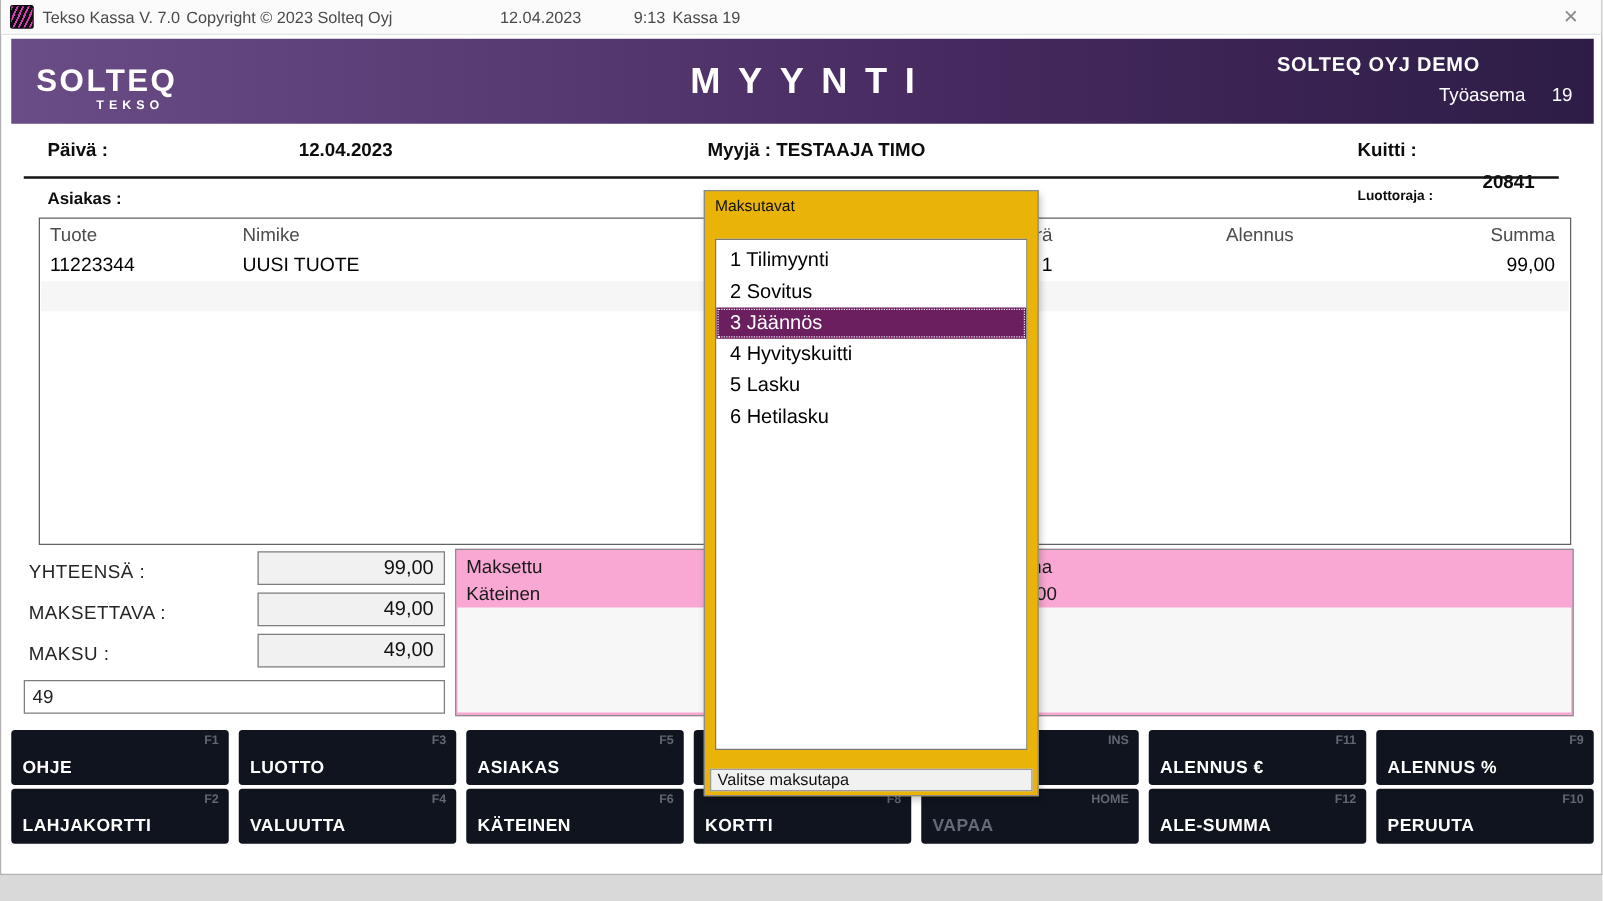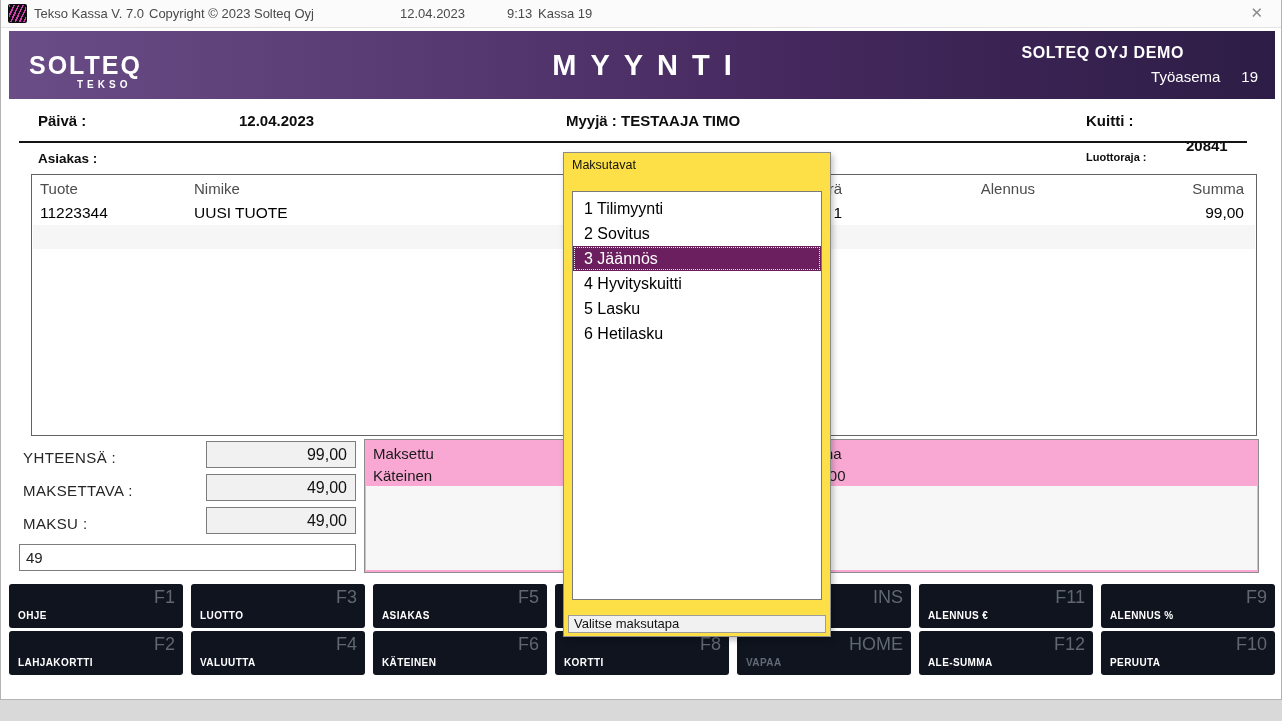--- a/index.html
+++ b/index.html
@@ -73,28 +73,28 @@
   .pp-paid { left:8px; top:5px; }
   .pp-method { left:8px; top:27px; }
   .pp-sumh { left:425px; top:5px; }
   .pp-sumv { left:443px; top:27px; }
 
   
   .btnrow { position:absolute; left:8px; display:flex; gap:8px; }
   .btnrow-1 { top:584px; }
   .btnrow-2 { top:631px; }
   .fbtn { position:relative; width:174px; height:44px; background:#0f141f; border-radius:3px; cursor:pointer; }
-  .fbtn .blabel { position:absolute; left:9px; bottom:7px; color:#fff; font-size:10px;
+  .fbtn .blabel { position:absolute; left:9px; bottom:7px; color:#fff; font-size:14px;
                   font-weight:700; letter-spacing:0.4px; }
-  .fbtn .bkey { position:absolute; right:8px; top:3px; color:#616771; font-size:18px; font-weight:400; }
+  .fbtn .bkey { position:absolute; right:8px; top:3px; color:#616771; font-size:10px; font-weight:700; }
   .fbtn.disabled .blabel { color:#646b77; }
 
   
   .dialog { position:absolute; left:562px; top:152px; width:268px; height:485px;
-            background:#fde047; border:1px solid #8b8b8b; box-shadow:2px 3px 6px rgba(0,0,0,0.25); z-index:20;padding-left:28px; }
+            background:#eab308; border:1px solid #8b8b8b; box-shadow:2px 3px 6px rgba(0,0,0,0.25); z-index:20;padding-left:28px; }
   .dlg-title { position:absolute; left:8px; top:5px; font-size:12.5px; color:#111; }
   .dlg-list { position:absolute; left:8px; top:38px; width:250px; height:409px;
               background:#fff; border:1px solid #7a7a7a; padding-top:4px; overflow:hidden; }
   .dlg-item { height:25px; line-height:25px; font-size:16px; color:#000; padding-left:11px; cursor:pointer; }
   .dlg-item.selected { background:#6b1f5e; color:#fff; outline:1px dotted #efe8ee; outline-offset:-2px; }
   .dlg-status { position:absolute; left:4px; right:4px; bottom:3px; height:18px; background:#f1f1f1;
                 border:1px solid #9c9c9c; font-size:13px; line-height:16px; padding-left:5px; color:#111; }
 </style>
 </head>
 <body>

